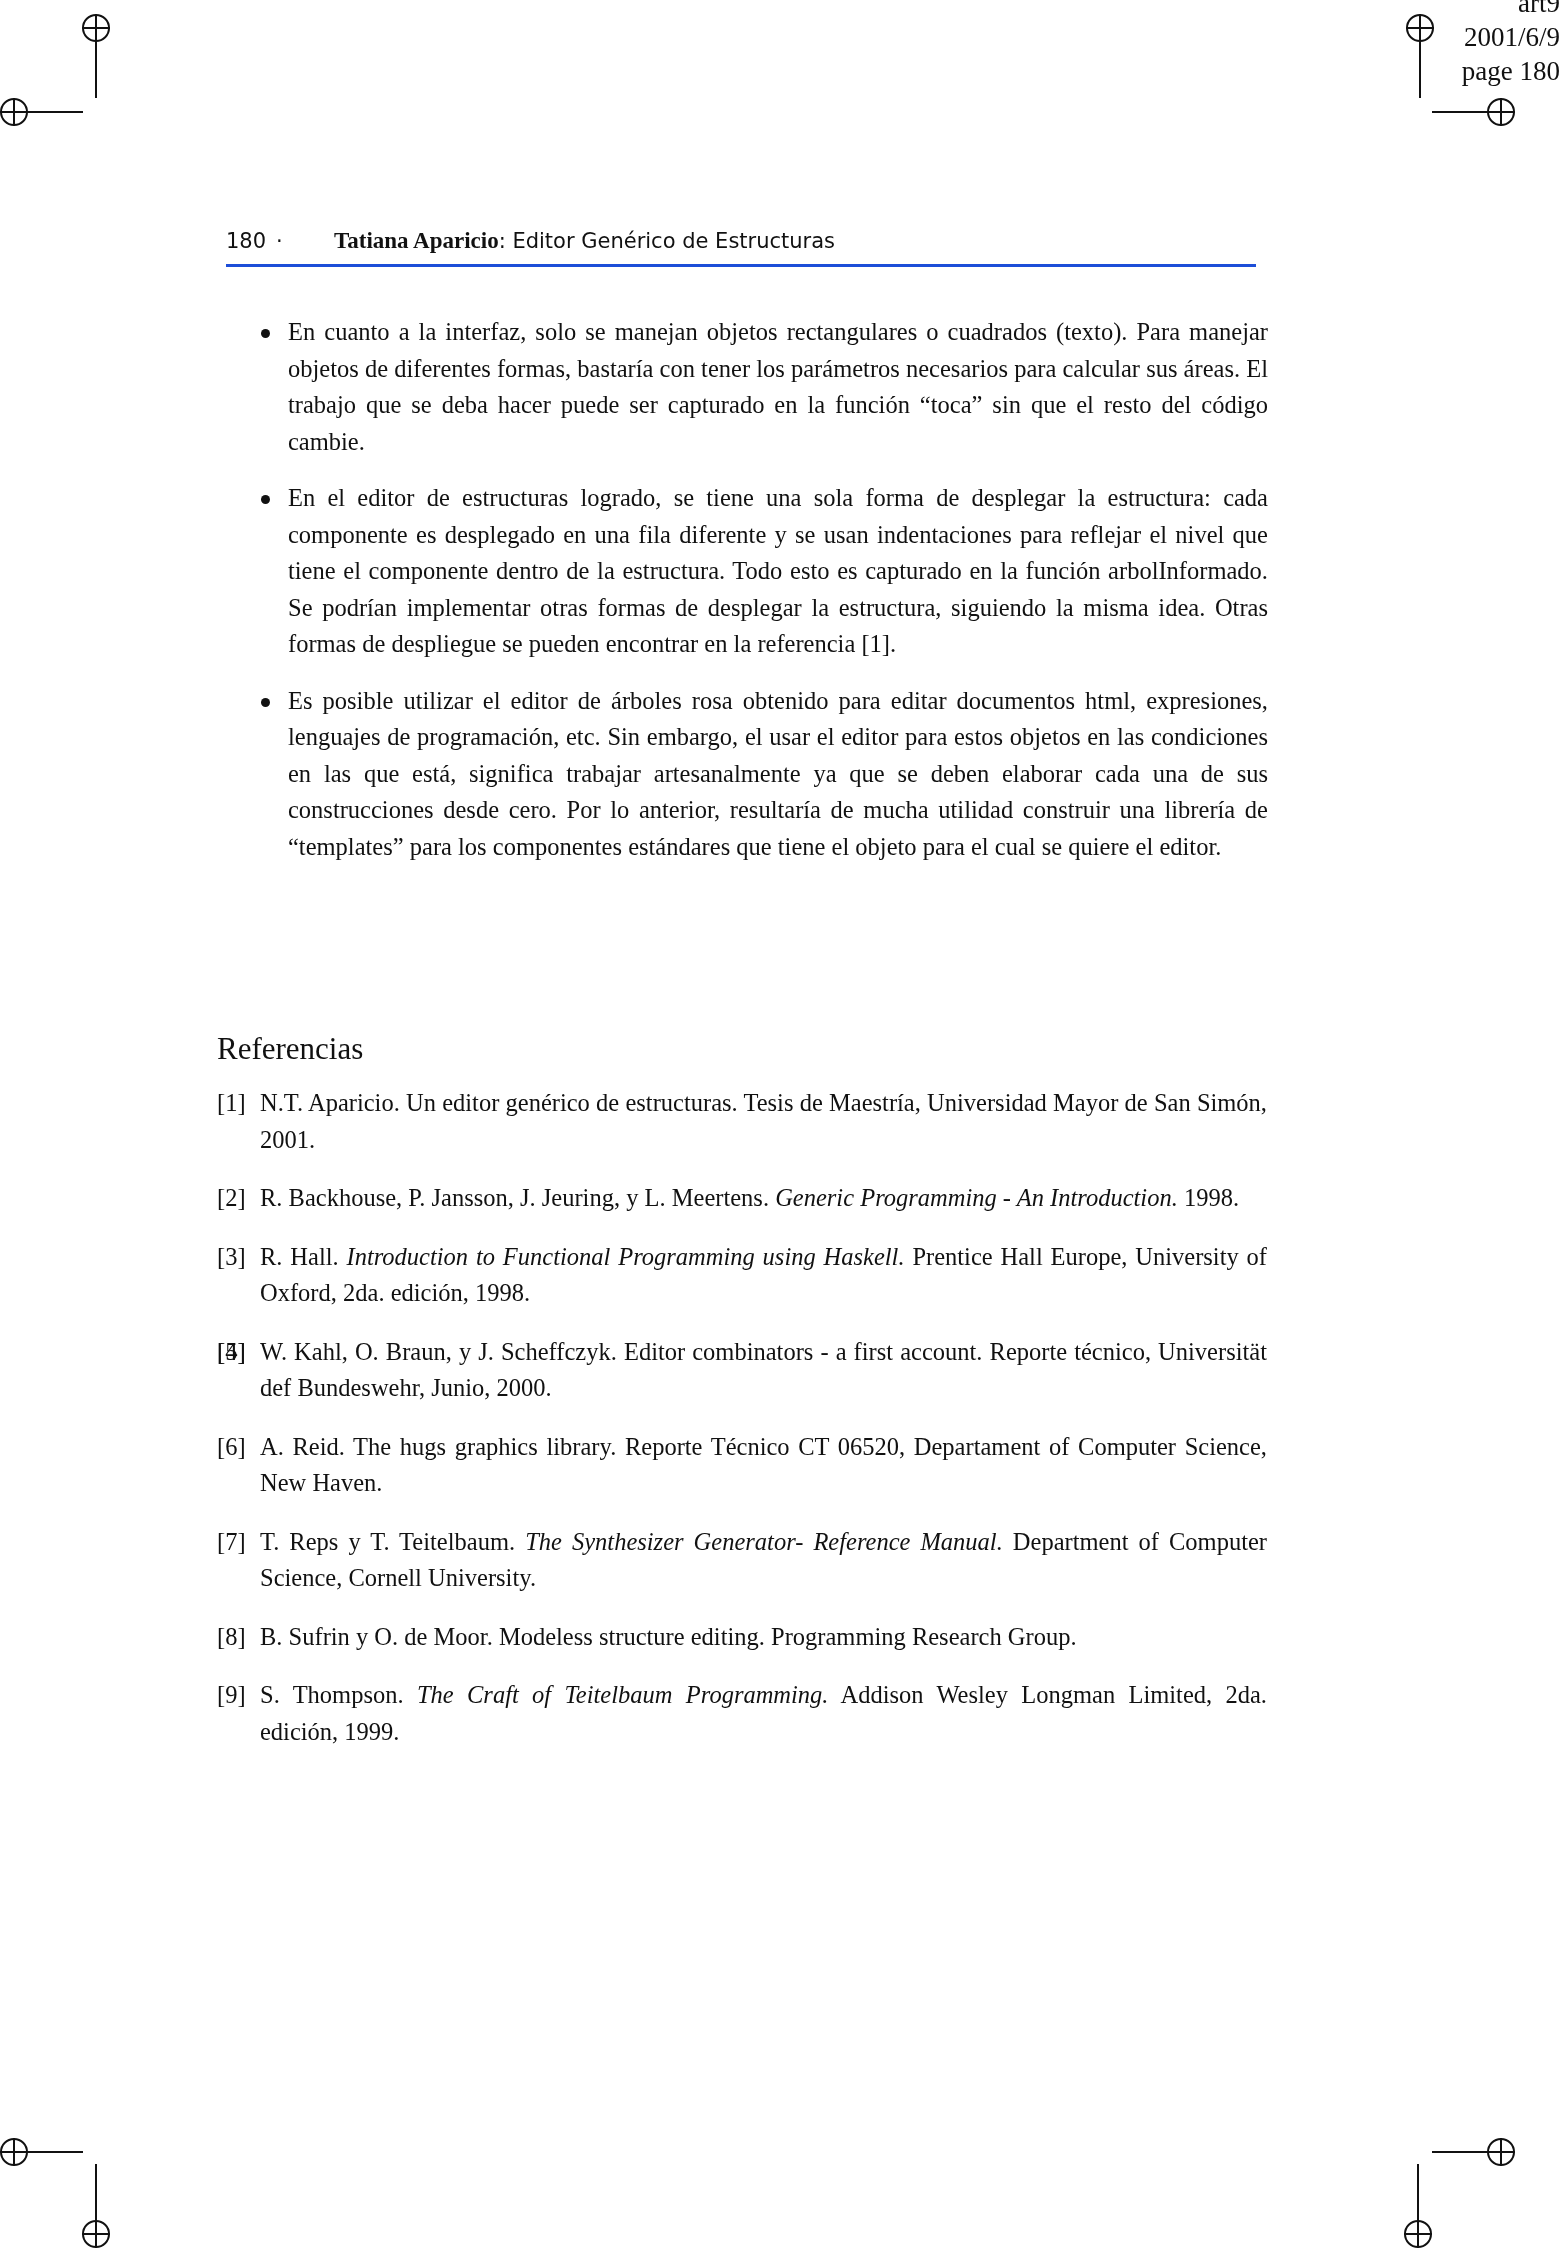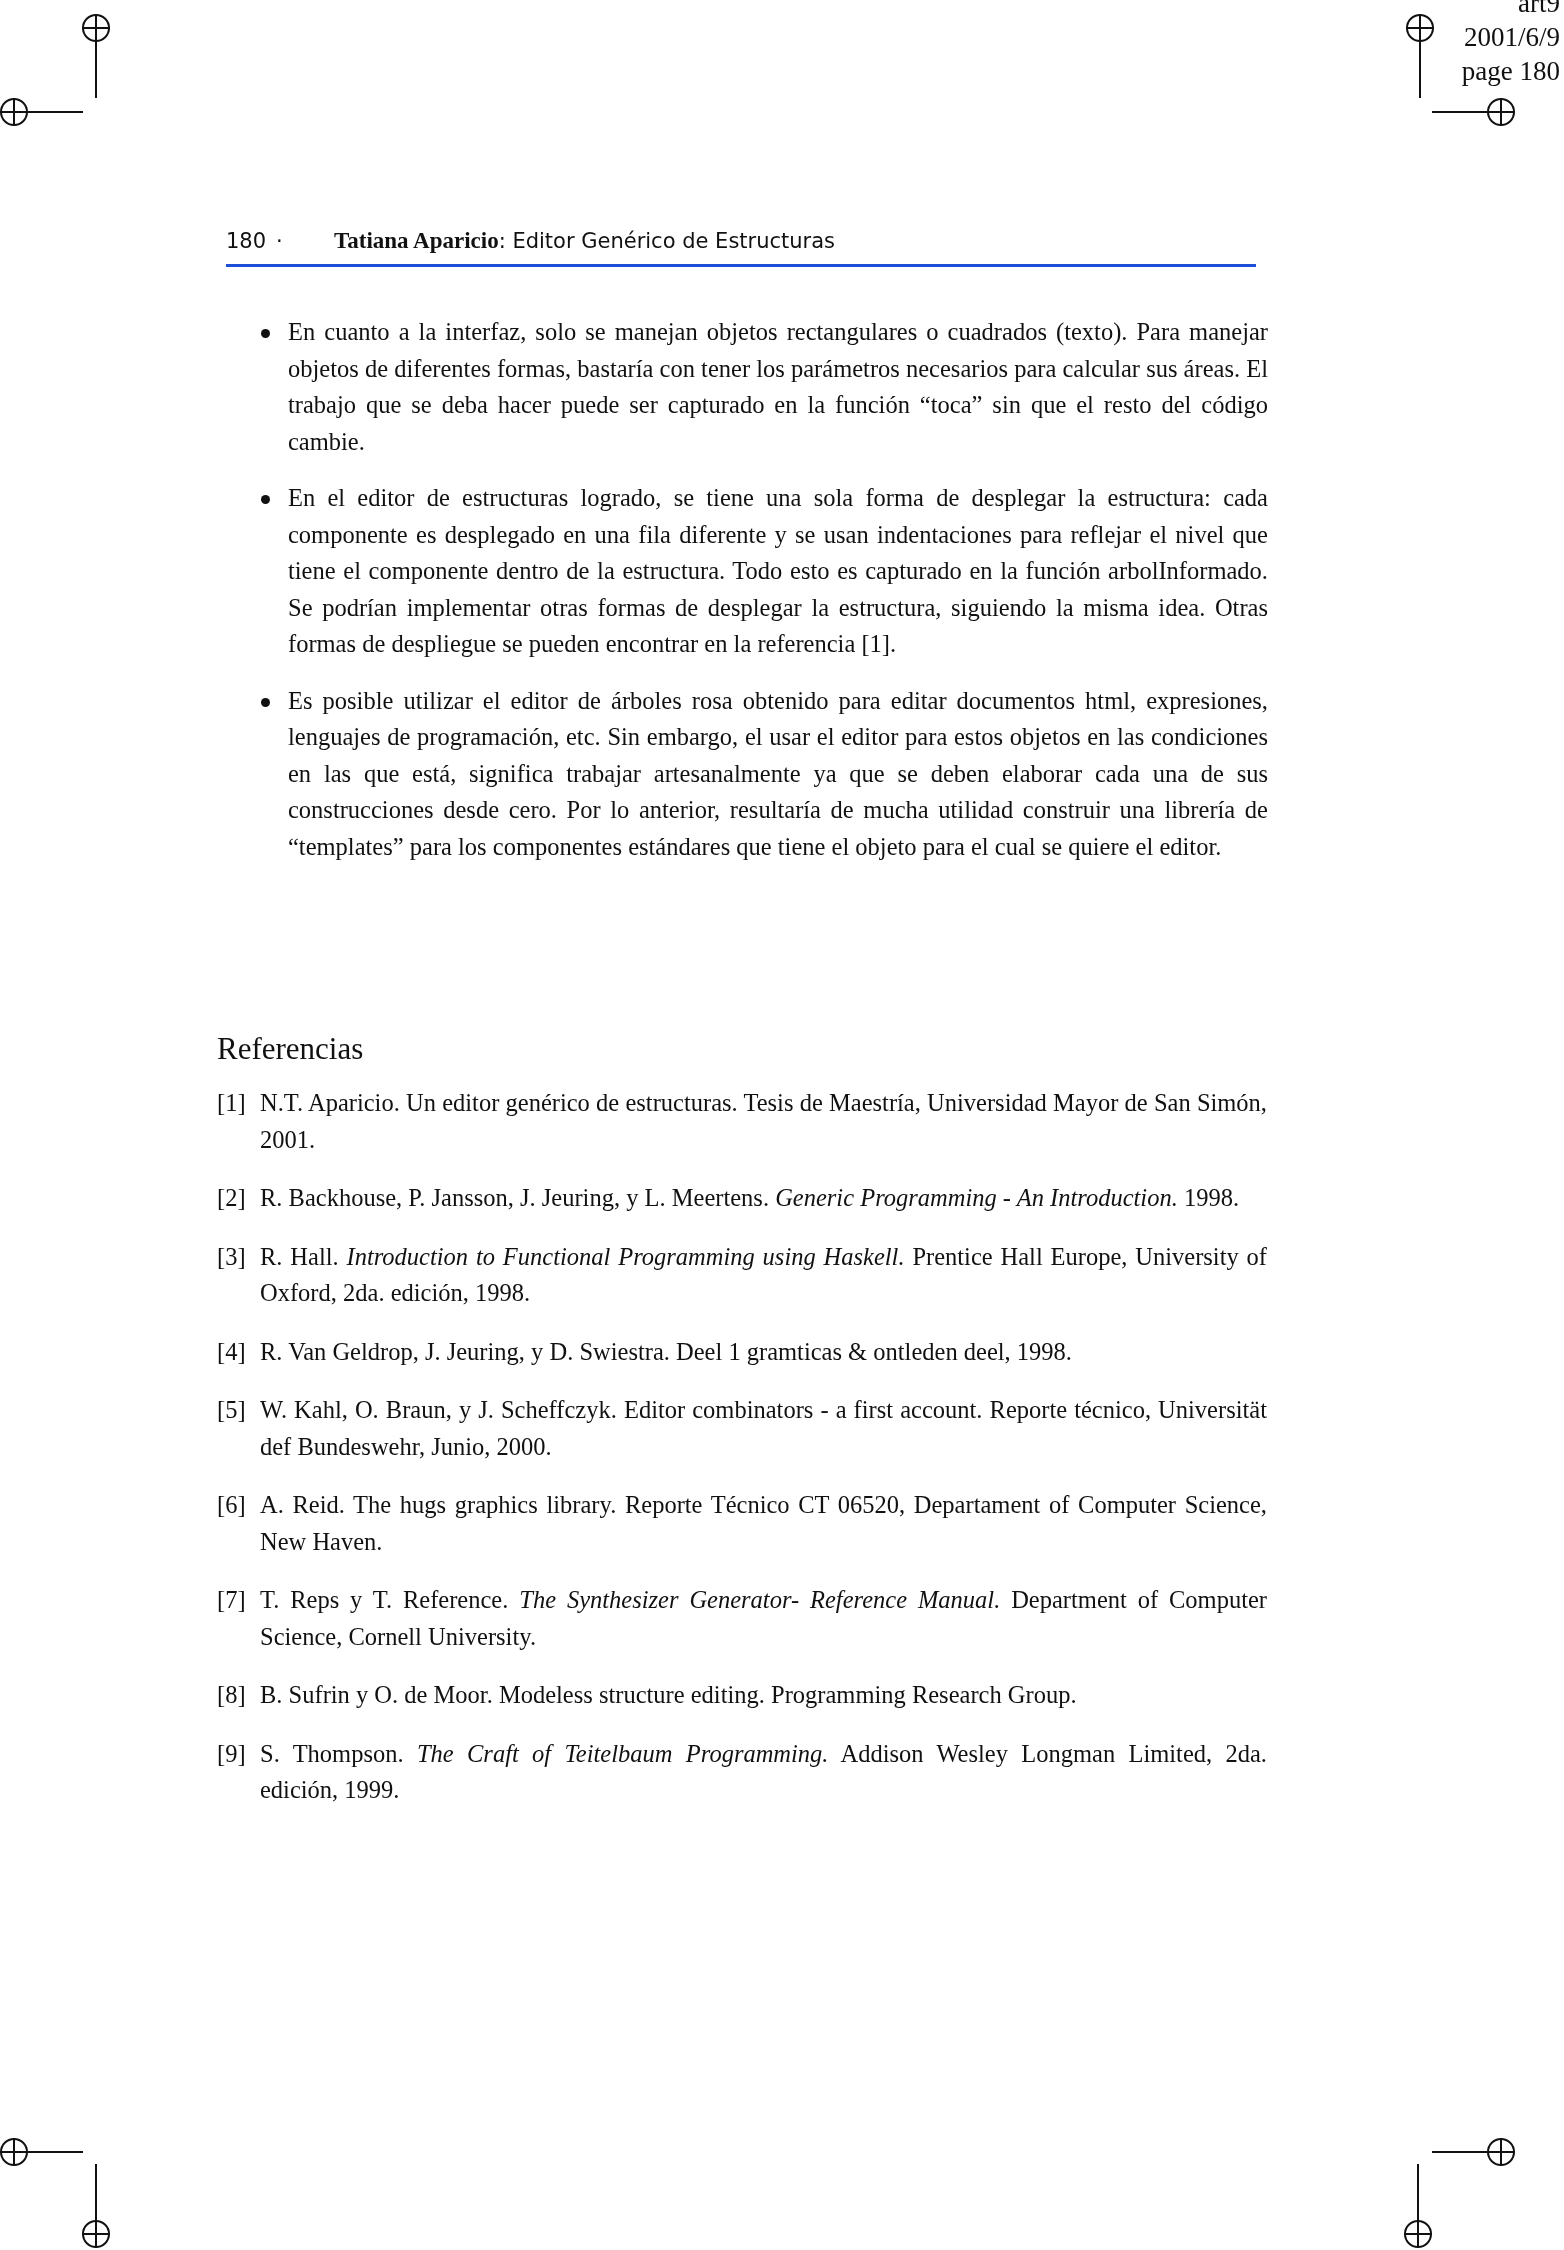--- a/index.html
+++ b/index.html
@@ -101,33 +101,33 @@
   <div class="ref">
     <span class="num">[2]</span>
     <span>R. Backhouse, P. Jansson, J. Jeuring, y L. Meertens. </span><i>Generic Programming - An Introduction.</i><span> 1998.</span>
   </div>
   <div class="ref">
     <span class="num">[3]</span>
     <span>R. Hall. </span><i>Introduction to Functional Programming using Haskell.</i><span> Prentice Hall Europe, University of Oxford, 2da. edición, 1998.</span>
   </div>
   <div class="ref">
     <span class="num">[4]</span>
-    <span>R. Van Geldrop, J. Jeuring, y D. Swiestra. Deel 1 gramticas &amp; ontleden deel, 1998.</span><i></i><span></span>
+    <i></i><span></span>
   </div>
   <div class="ref">
     <span class="num">[5]</span>
     <span>W. Kahl, O. Braun, y J. Scheffczyk. Editor combinators - a first account. Reporte técnico, Universität def Bundeswehr, Junio, 2000.</span><i></i><span></span>
   </div>
   <div class="ref">
     <span class="num">[6]</span>
     <span>A. Reid. The hugs graphics library. Reporte Técnico CT 06520, Departament of Computer Science, New Haven.</span><i></i><span></span>
   </div>
   <div class="ref">
     <span class="num">[7]</span>
-    <span>T. Reps y T. Reference. </span><i>The Synthesizer Generator- Reference Manual.</i><span> Department of Computer Science, Cornell University.</span>
+    <span>T. Reps y T. Teitelbaum. </span><i>The Synthesizer Generator- Reference Manual.</i><span> Department of Computer Science, Cornell University.</span>
   </div>
   <div class="ref">
     <span class="num">[8]</span>
     <span>B. Sufrin y O. de Moor. Modeless structure editing. Programming Research Group.</span><i></i><span></span>
   </div>
   <div class="ref">
     <span class="num">[9]</span>
     <span>S. Thompson. </span><i>The Craft of Teitelbaum Programming.</i><span> Addison Wesley Longman Limited, 2da. edición, 1999.</span>
   </div>
 </div>

